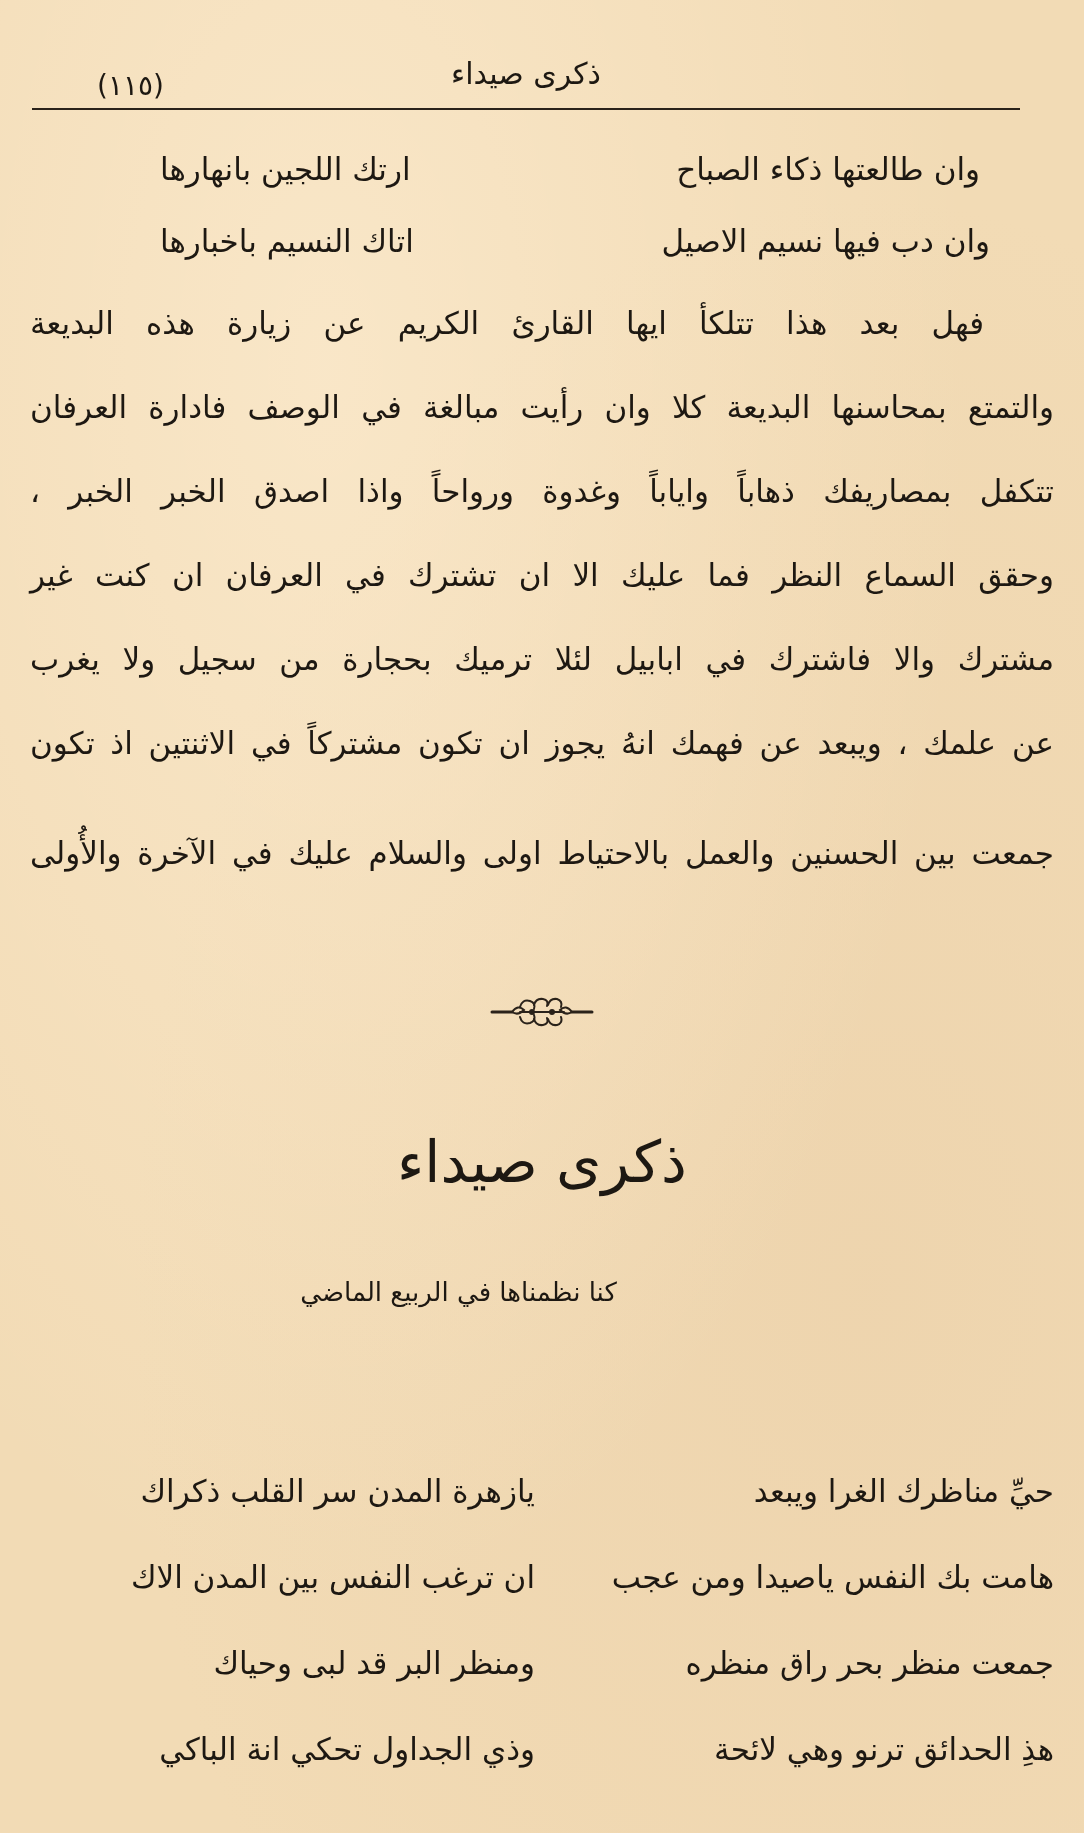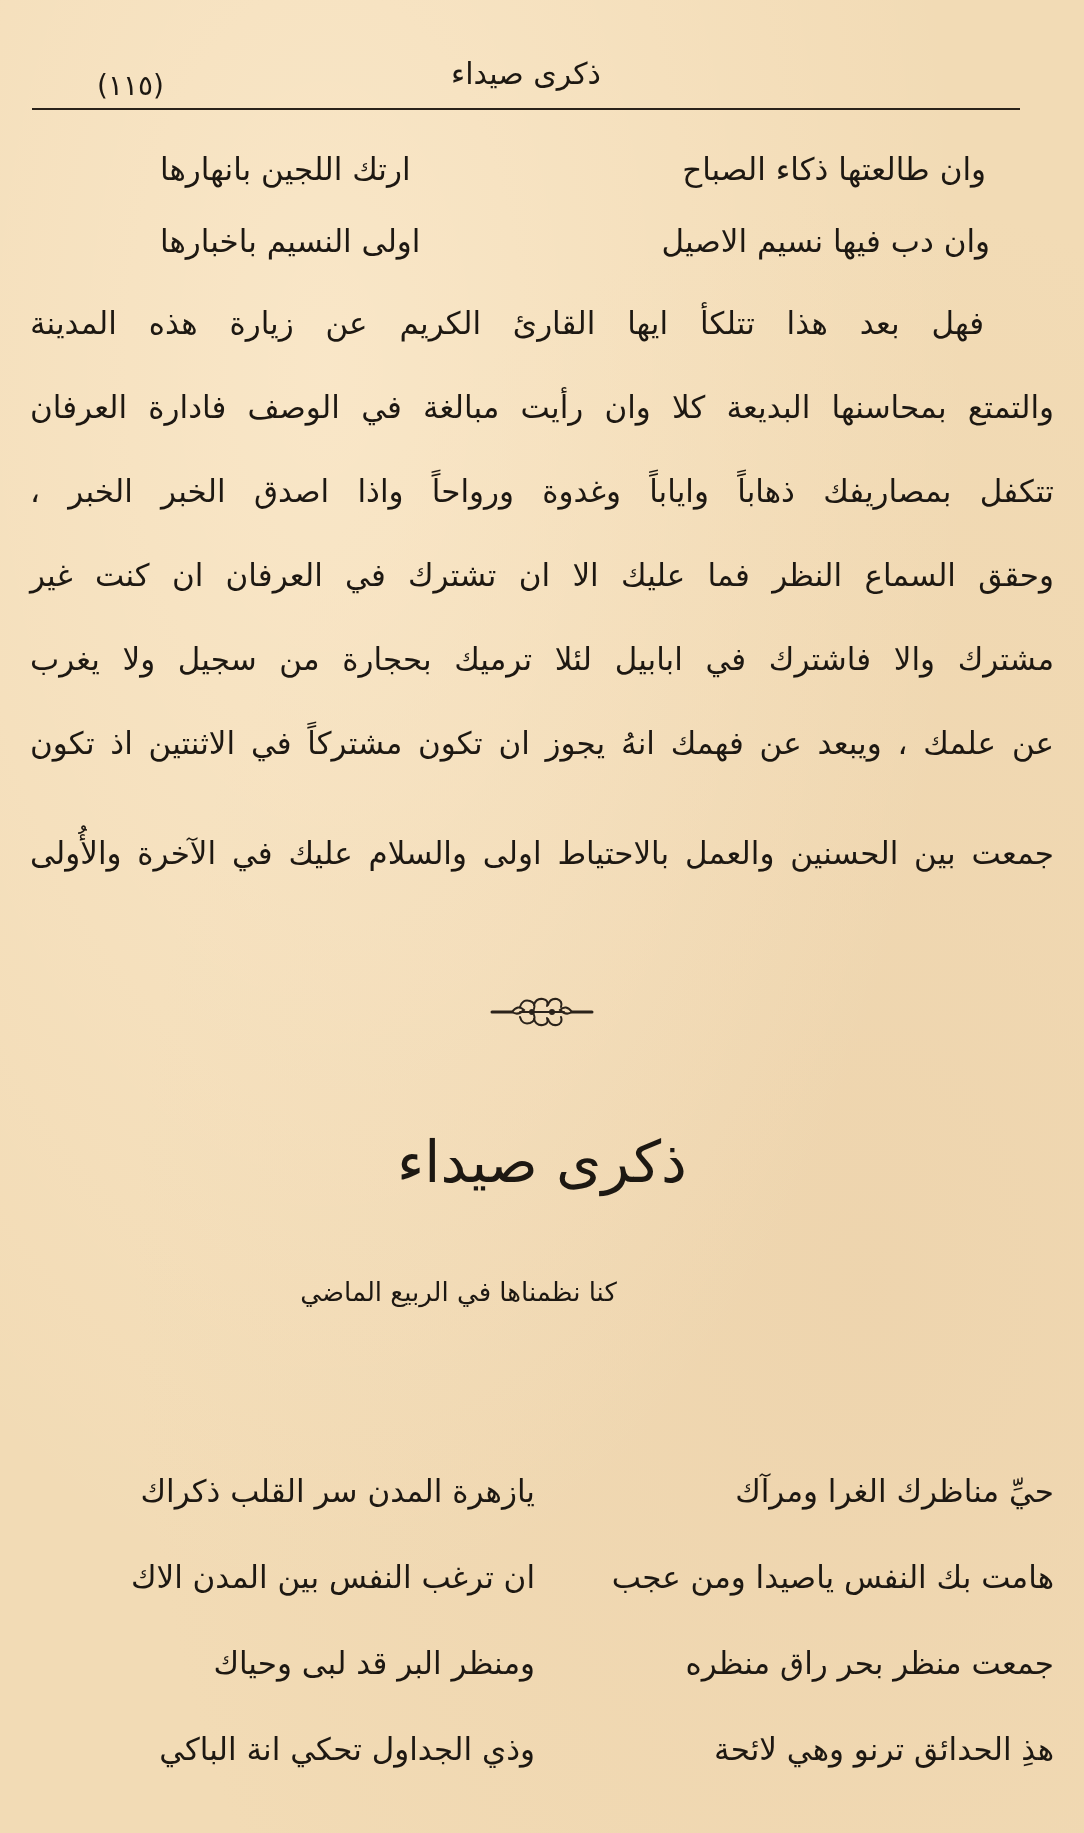--- a/index.html
+++ b/index.html
@@ -171,31 +171,31 @@
 <div class="page">
 
   <div class="running-header">
     <div class="running-title">ذكرى صيداء</div>
     <div class="page-number">(١١٥)</div>
   </div>
   <div class="header-rule"></div>
 
   <div class="body-block" style="left:160px; width:830px; top:138px;">
     <div class="verse-line" style="top:0;">
-      <span class="hemistich" style="right:4px;">وان طالعتها ذكاء الصباح</span>
+      <span class="hemistich" style="right:10px;">وان طالعتها ذكاء الصباح</span>
       <span class="hemistich" style="left:0;">ارتك اللجين بانهارها</span>
     </div>
     <div class="verse-line" style="top:72px;">
       <span class="hemistich" style="right:0;">وان دب فيها نسيم الاصيل</span>
-      <span class="hemistich" style="left:0;">اولى النسيم باخبارها</span>
+      <span class="hemistich" style="left:0;">اتاك النسيم باخبارها</span>
     </div>
   </div>
 
   <div class="prose" style="top:292px;">
-    <div class="prose-line first" style="top:0;">فهل بعد هذا تتلكأ ايها القارئ الكريم عن زيارة هذه المدينة</div>
+    <div class="prose-line first" style="top:0;">فهل بعد هذا تتلكأ ايها القارئ الكريم عن زيارة هذه البديعة</div>
     <div class="prose-line" style="top:84px;">والتمتع بمحاسنها البديعة كلا وان رأيت مبالغة في الوصف فادارة العرفان</div>
     <div class="prose-line" style="top:168px;">تتكفل بمصاريفك ذهاباً واياباً وغدوة ورواحاً واذا اصدق الخبر الخبر ،</div>
     <div class="prose-line" style="top:252px;margin-left:9px;">وحقق السماع النظر فما عليك الا ان تشترك في العرفان ان كنت غير</div>
     <div class="prose-line" style="top:336px;">مشترك والا فاشترك في ابابيل لئلا ترميك بحجارة من سجيل ولا يغرب</div>
     <div class="prose-line" style="top:420px;">عن علمك ، ويبعد عن فهمك انهُ يجوز ان تكون مشتركاً في الاثنتين اذ تكون</div>
     <div class="prose-line last" style="top:530px;">جمعت بين الحسنين والعمل بالاحتياط اولى والسلام عليك في الآخرة والأُولى</div>
   </div>
 
   <svg class="ornament" viewBox="0 0 104 34" xmlns="http://www.w3.org/2000/svg">
     <g fill="none" stroke="#2a221a" stroke-width="2" stroke-linecap="round">
@@ -213,21 +213,21 @@
       <circle cx="42" cy="17" r="2"></circle>
       <circle cx="62" cy="17" r="2"></circle>
     </g>
   </svg>
 
   <div class="section-title">ذكرى صيداء</div>
   <div class="section-subtitle">كنا نظمناها في الربيع الماضي</div>
 
   <div class="poem">
     <div class="poem-row" style="top:0;">
-      <span class="poem-first">حيِّ مناظرك الغرا ومرآك</span>
+      <span class="poem-first">حيِّ مناظرك الغرا ويبعد</span>
       <span class="poem-second">يازهرة المدن سر القلب ذكراك</span>
     </div>
     <div class="poem-row" style="top:86px;">
       <span class="poem-first">هامت بك النفس ياصيدا ومن عجب</span>
       <span class="poem-second">ان ترغب النفس بين المدن الاك</span>
     </div>
     <div class="poem-row" style="top:172px;">
       <span class="poem-first">جمعت منظر بحر راق منظره</span>
       <span class="poem-second">ومنظر البر قد لبى وحياك</span>
     </div>

